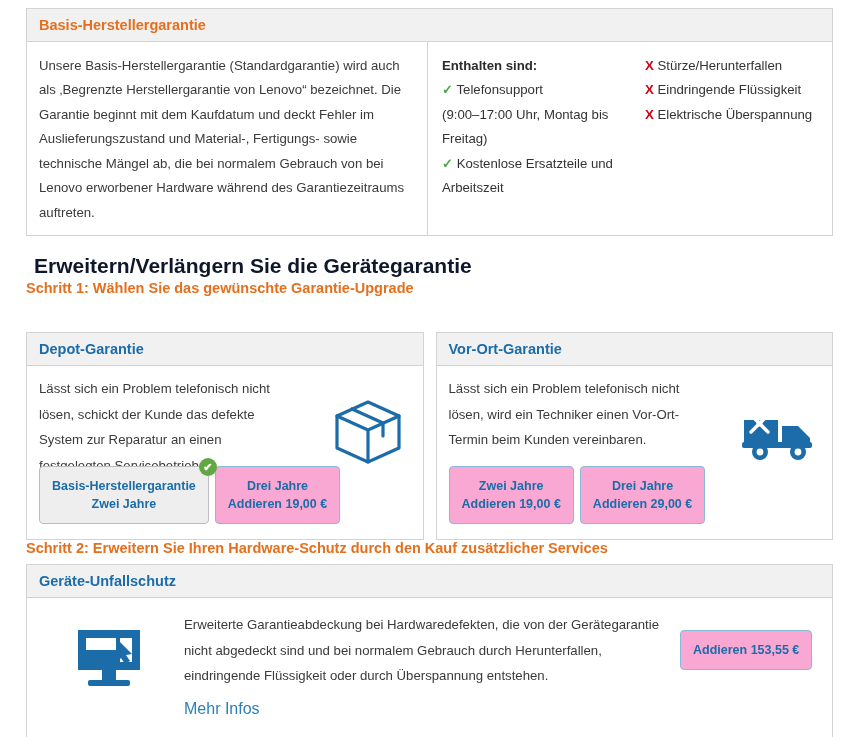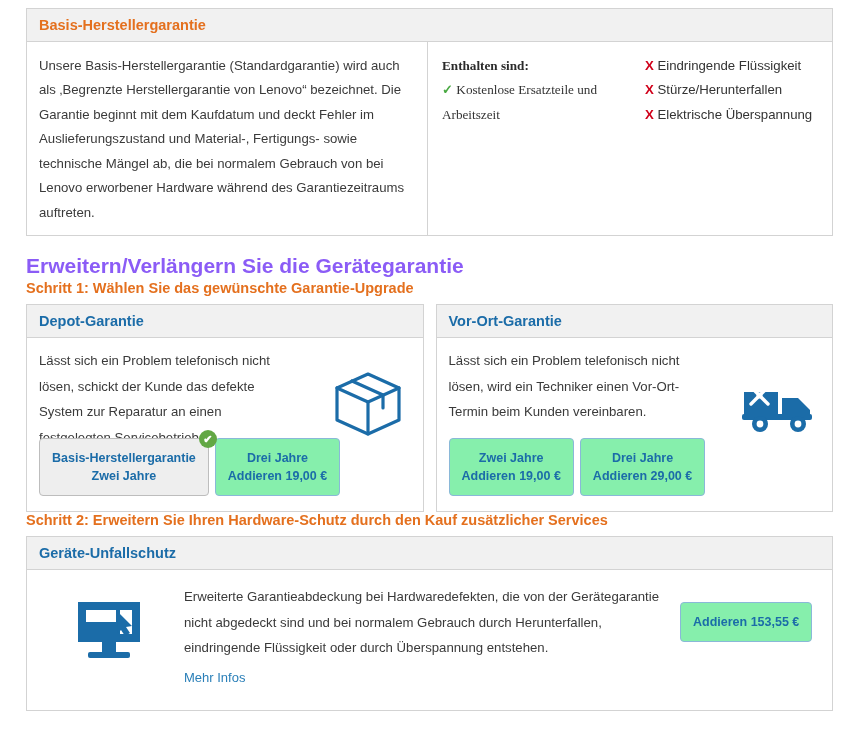--- a/index.html
+++ b/index.html
@@ -52,59 +52,59 @@
   .basis-right {
     flex: 1;
     display: flex;
     border-left: 1px solid #d3d3d3;
   }
   .incl-col {
     width: 205px;
     padding: 12px 10px 10px 14px;
     line-height: 1.85;
     font-size: 13.2px;
-    font-family: Liberation Serif, serif;
   }
   .excl-col {
     flex: 1;
     padding: 12px 10px 10px 12px;
     line-height: 1.85;
     font-size: 13.2px;
   }
   .col-title { font-weight: bold; color: #2b2b2b; }
   .chk { color: #49a942; font-weight: bold; }
   .xmark { color: #d0021b; font-weight: bold; }
   .li-row { }
 
   
   h2.section-title {
-    color: #8b5cf6;
+    color: #0f172a;
     font-size: 21px;
     font-weight: bold;
-    margin: 18px 0 2px 0;
+    margin: 18px 0 2px 8px;
   }
   h3.step-title {
     color: #e4701e;
     font-size: 14.5px;
     font-weight: bold;
     margin: 0 0 0 0;
   }
 
   
   .cards-row {
     display: flex;
     gap: 12px;
     margin-top: 8px;
   }
   .card {
     flex: 1;
     border: 1px solid #d3d3d3;
     background: #ffffff;
     min-height: 208px;
     position: relative;
+    margin-top: 28px;
   }
   .card-body {
     padding: 10px 12px 12px 12px;
     position: relative;
     height: calc(100% - 38px);
   }
   .card-desc {
     line-height: 1.95;
     font-size: 13.2px;
     width: 255px;
@@ -123,21 +123,21 @@
     position: absolute;
     left: 12px;
     bottom: 10px;
     display: flex;
     gap: 6px;
     align-items: flex-end;
   }
   .opt-btn {
     border: 1px solid #8ab8d8;
     border-radius: 4px;
-    background: #86efac;
+    background: #f9a8d4;
     color: #1b6ca8;
     font-weight: bold;
     font-size: 12.5px;
     text-align: center;
     line-height: 1.45;
     padding: 10px 12px;
     cursor: pointer;
     white-space: nowrap;
   }
   .opt-btn.selected {
@@ -180,21 +180,21 @@
     flex: 1;
     line-height: 1.95;
     font-size: 13.2px;
     color: #3a3a3a;
     padding-right: 14px;
   }
   .more-link {
     display: inline-block;
     margin-top: 4px;
     color: #2a7fb8;
-    font-size: 13px;
+    font-size: 16px;
     text-decoration: none;
     cursor: pointer;
   }
   .accident-btn-wrap {
     width: 140px;
     padding-top: 18px;
     display: flex;
     justify-content: flex-start;
   }
 </style>
@@ -205,31 +205,38 @@
 
   <div class="panel">
     <div class="panel-head">Basis-Herstellergarantie</div>
     <div class="basis-body">
       <div class="basis-text">Unsere Basis-Herstellergarantie (Standardgarantie) wird auch als ‚Begrenzte Herstellergarantie von Lenovo“ bezeichnet. Die Garantie beginnt mit dem Kaufdatum und deckt Fehler im Auslieferungszustand und Material-, Fertigungs- sowie technische Mängel ab, die bei normalem Gebrauch von bei Lenovo erworbener Hardware während des Garantiezeitraums auftreten.</div>
       <div class="basis-right">
         <div class="incl-col">
           <div class="col-title">Enthalten sind:</div>
           <div class="li-row">
             <span class="chk">✓</span>
+            <span>Telefonsupport</span>
+          </div>
+          <div class="li-row">
+            <span>(9:00–17:00 Uhr, Montag bis Freitag)</span>
+          </div>
+          <div class="li-row">
+            <span class="chk">✓</span>
             <span>Kostenlose Ersatzteile und Arbeitszeit</span>
           </div>
         </div>
         <div class="excl-col">
+          <div class="li-row">
+            <span class="xmark">X</span>
+            <span>Stürze/Herunterfallen</span>
+          </div>
           <div class="li-row">
             <span class="xmark">X</span>
             <span>Eindringende Flüssigkeit</span>
-          </div>
-          <div class="li-row">
-            <span class="xmark">X</span>
-            <span>Stürze/Herunterfallen</span>
           </div>
           <div class="li-row">
             <span class="xmark">X</span>
             <span>Elektrische Überspannung</span>
           </div>
         </div>
       </div>
     </div>
   </div>
 

